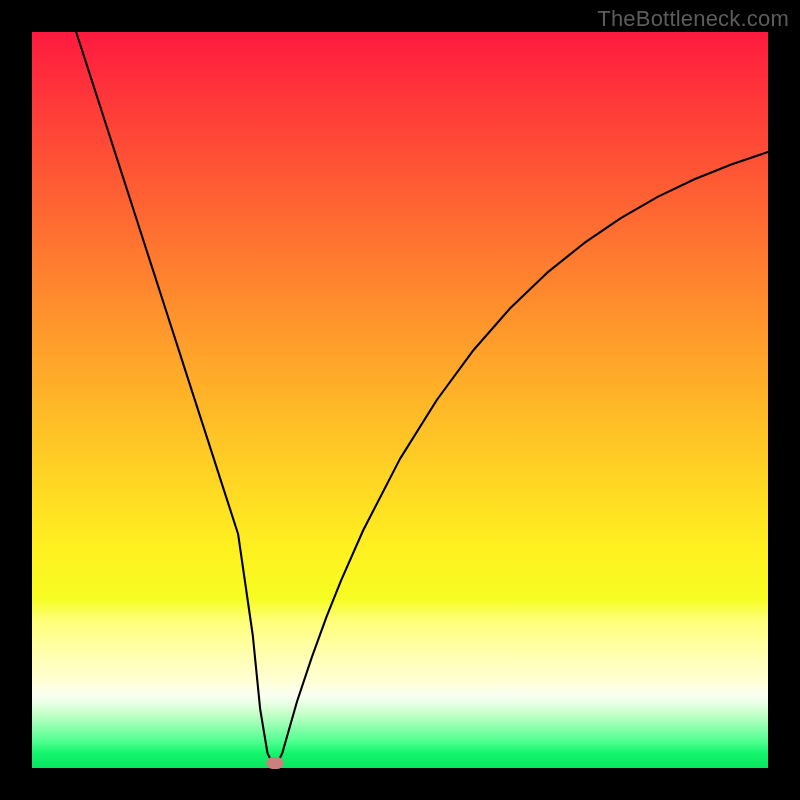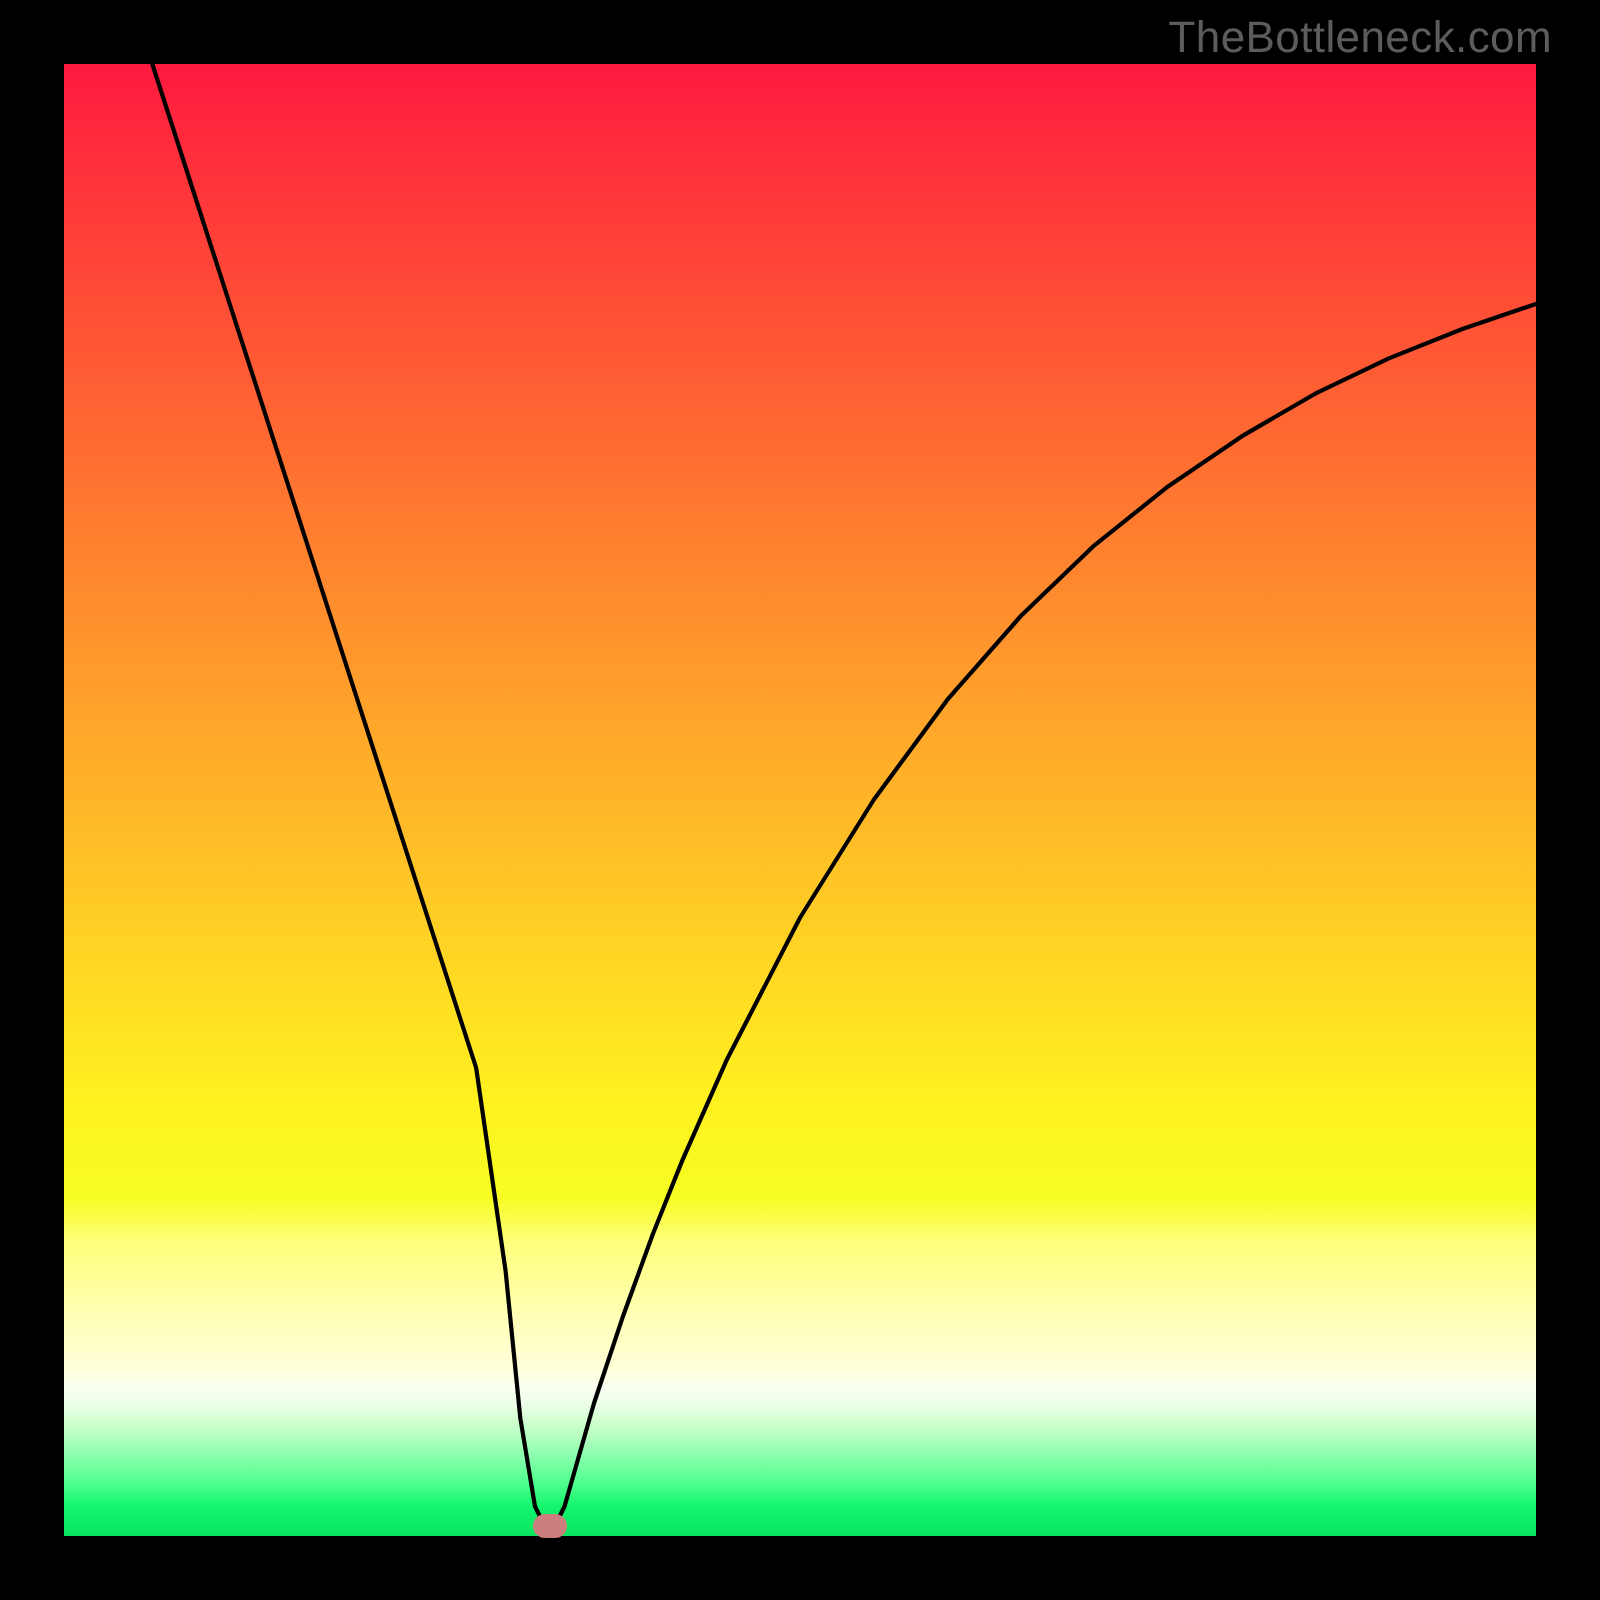--- a/index.html
+++ b/index.html
@@ -45,21 +45,21 @@
         #b5ffc0 93.2%,
         #8cffad 94.5%,
         #4cff8e 96.5%,
         #13f56c 98%,
         #09e55f 100%
       );
   }
   .watermark {
     position: absolute;
     top: 6px;
-    right: 24px;
+    right: 11px;
     color: #5c5c5c;
     font-size: 22px;
     font-weight: 500;
     letter-spacing: 0.2px;
     user-select: none;
   }
   svg.curve {
     position: absolute;
     left: 0;
     top: 0;

